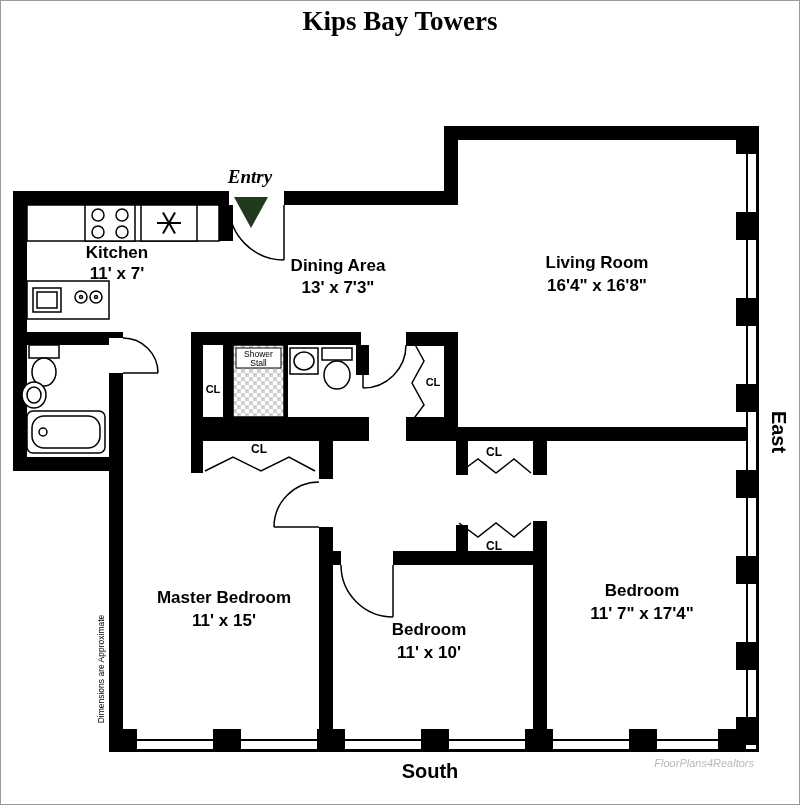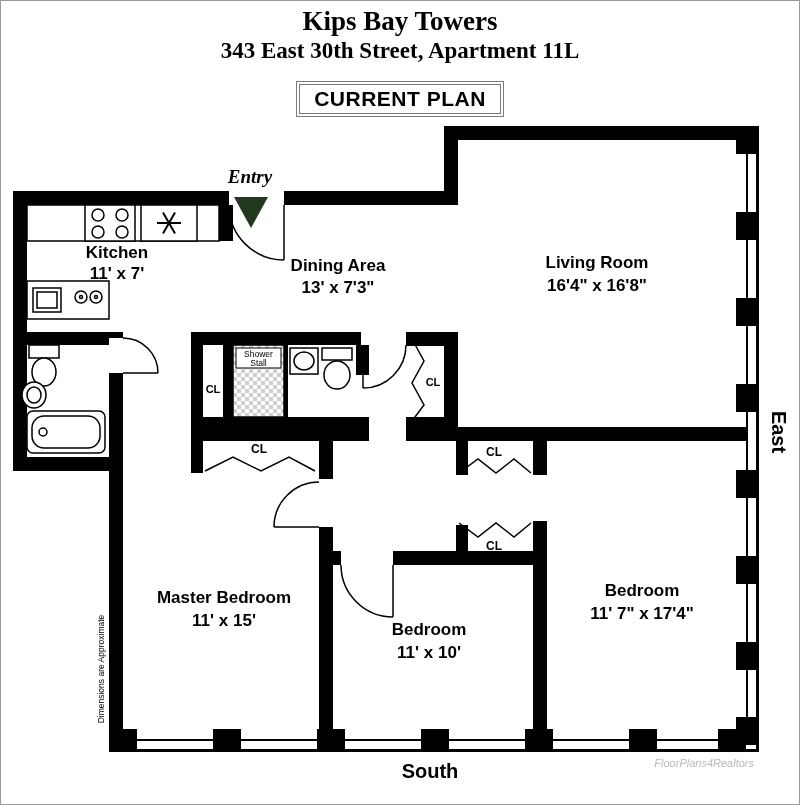--- a/index.html
+++ b/index.html
@@ -19,24 +19,20 @@
   .tiny{font-family:"Liberation Sans",sans-serif;font-size:8.5px;}
   .compass{font-family:"Liberation Sans",sans-serif;font-weight:bold;font-size:20px;}
   .entry-txt{font-family:"Liberation Serif",serif;font-style:italic;font-weight:bold;font-size:19px;}
   .wm{font-family:"Liberation Sans",sans-serif;font-style:italic;font-size:11px;fill:#b9b9b9;}
 </style>
 </head>
 <body>
 
 <div class="page">
   <div class="title">Kips Bay Towers</div>
-  <div class="subtitle">343 East 30th Street, Apartment 11L</div>
-  <div class="badge-wrap">
-    <span class="plan-badge">CURRENT PLAN</span>
-  </div>
 
   <svg width="800" height="805" viewBox="0 0 800 805">
     <defs>
       <pattern id="tiles" width="8" height="8" patternUnits="userSpaceOnUse">
         <rect width="8" height="8" fill="#ffffff"></rect>
         <rect width="4" height="4" fill="#cfcfcf"></rect>
         <rect x="4" y="4" width="4" height="4" fill="#cfcfcf"></rect>
       </pattern>
     </defs>
 

